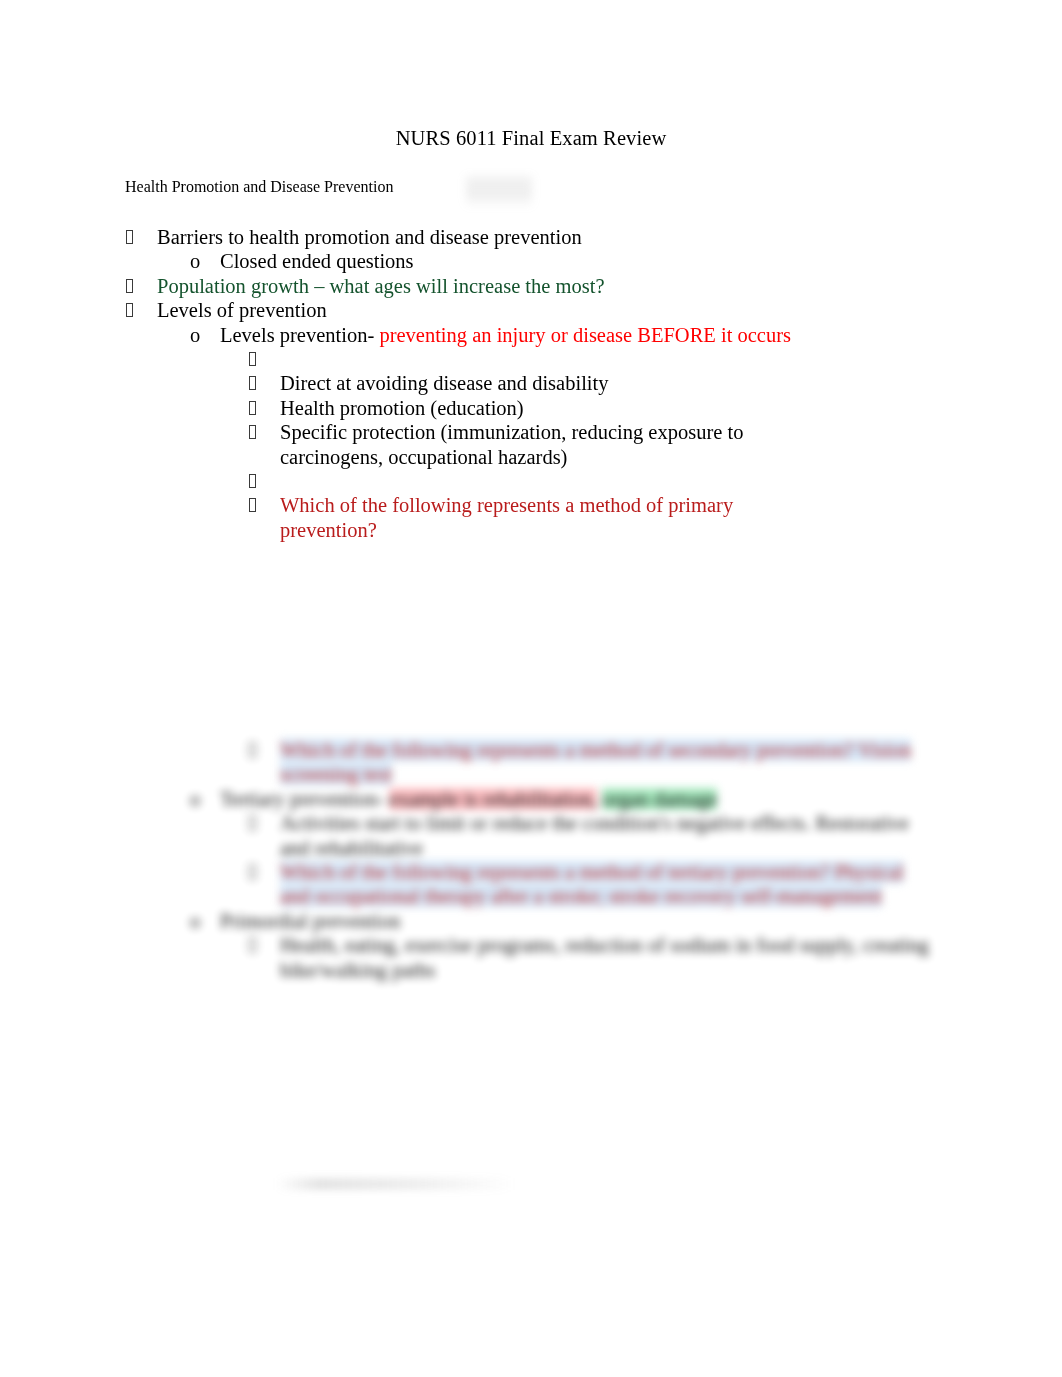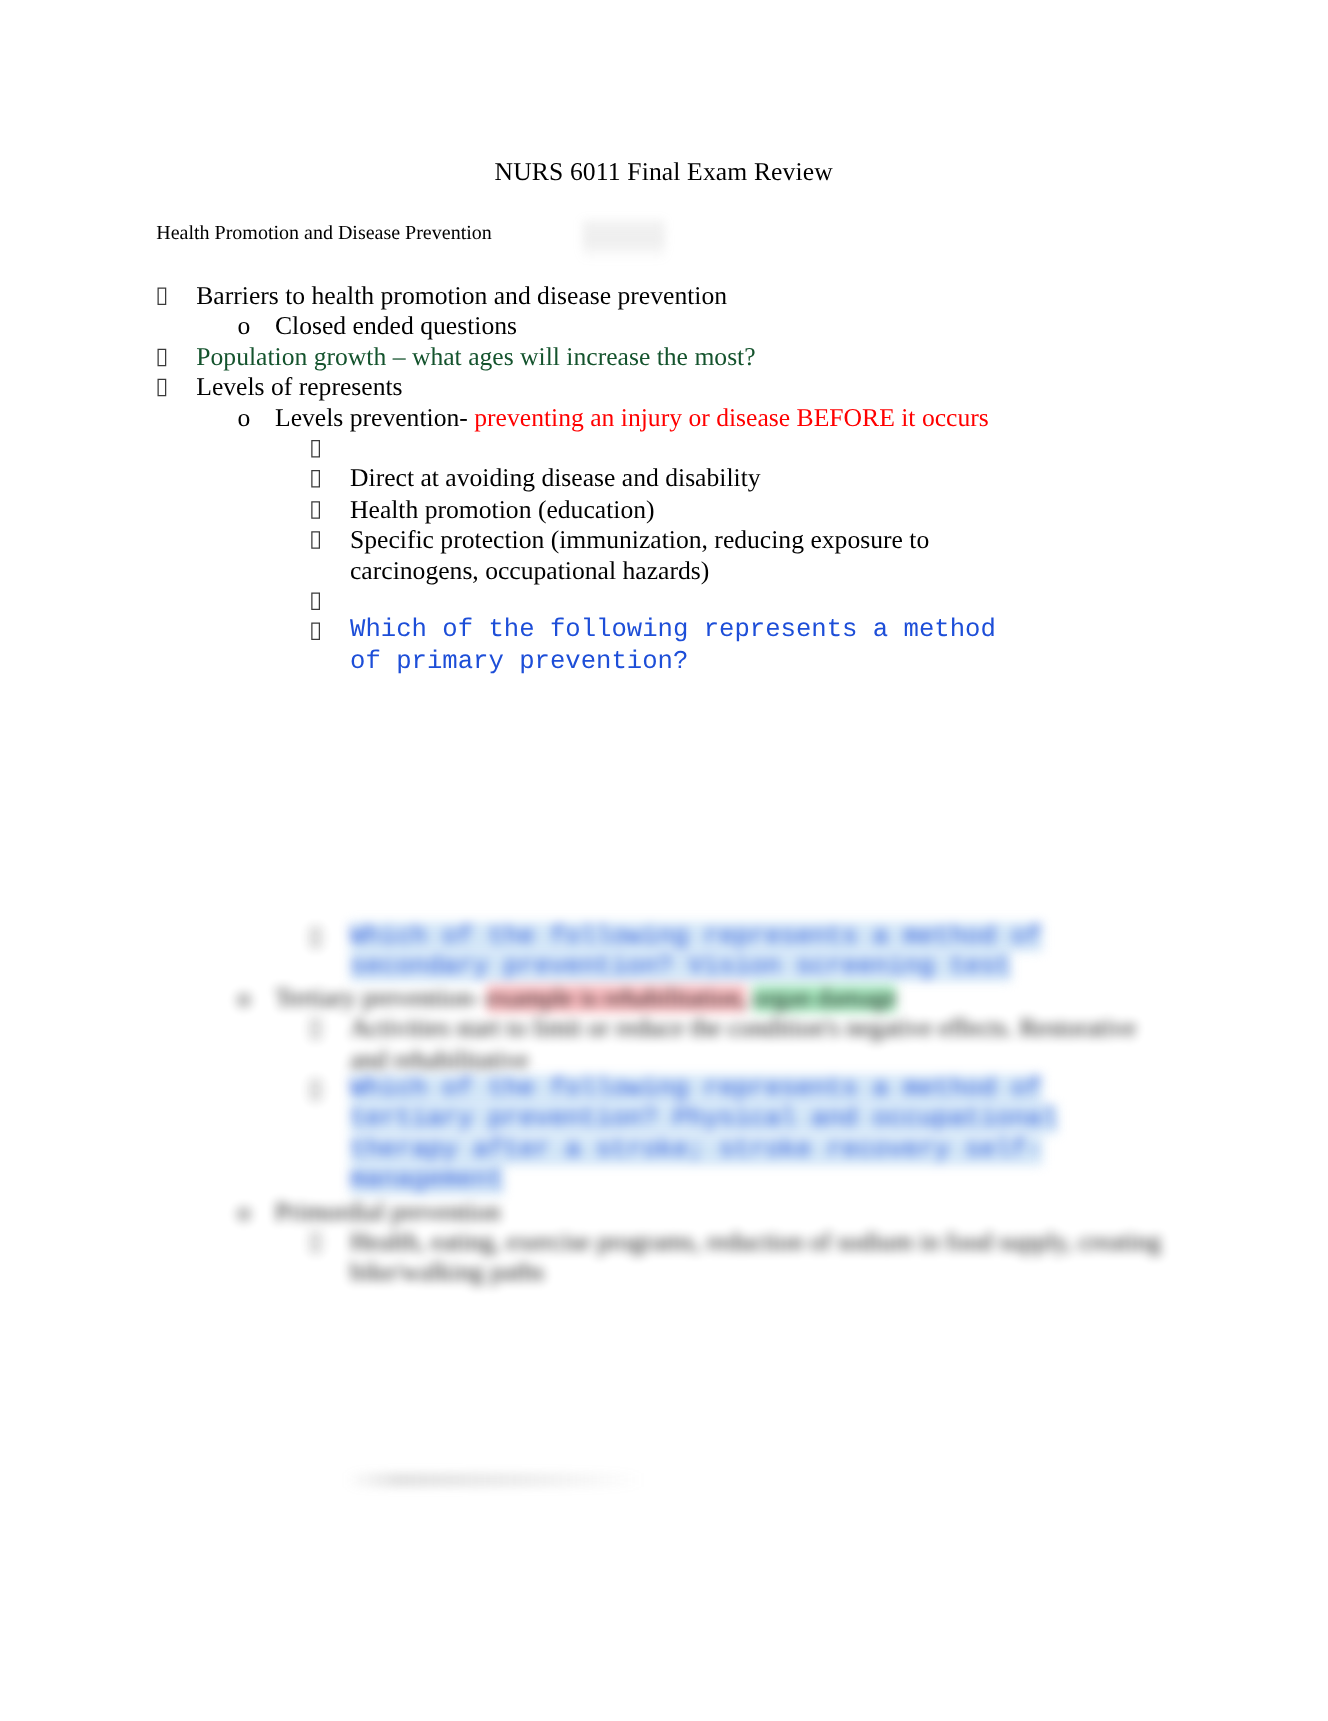--- a/index.html
+++ b/index.html
@@ -90,21 +90,21 @@
   .lvl1 > .txt  { display: block; margin-left: 157px; margin-right: 120px; }
 
   .lvl2 > .bullet-o { left: 190px; top: 0px; }
   .lvl2 > .txt  { display: block; margin-left: 220px; margin-right: 120px; }
 
   .lvl3 > .tofu { left: 249px; top: 5px; }
   .lvl3 > .txt  { display: block; margin-left: 280px; margin-right: 132px; }
 
   .green { color: #14532d; }
   .red   { color: #ff0000; }
-  .blue  { color: #1d4ed8; font-family: Liberation Mono, monospace; }
+  .blue  { color: #b91c1c; }
   .black { color: #000000; }
 
   
   .blurred {
     position: absolute;
     left: 0;
     top: 738px;
     width: 1062px;
     filter: blur(4.2px);
     opacity: 0.92;
@@ -149,21 +149,21 @@
       <span class="txt black">Closed ended questions</span>
     </div>
 
     <div class="row lvl1">
       <span class="tofu"></span>
       <span class="txt green">Population growth – what ages will increase the most?</span>
     </div>
 
     <div class="row lvl1">
       <span class="tofu"></span>
-      <span class="txt black">Levels of represents</span>
+      <span class="txt black">Levels of prevention</span>
     </div>
 
     <div class="row lvl2">
       <span class="bullet-o">o</span>
       <span class="txt"><span class="black">Levels prevention-</span> <span class="red">preventing an injury or disease BEFORE it occurs</span></span>
     </div>
 
     <div class="row lvl3">
       <span class="tofu"></span>
     </div>

